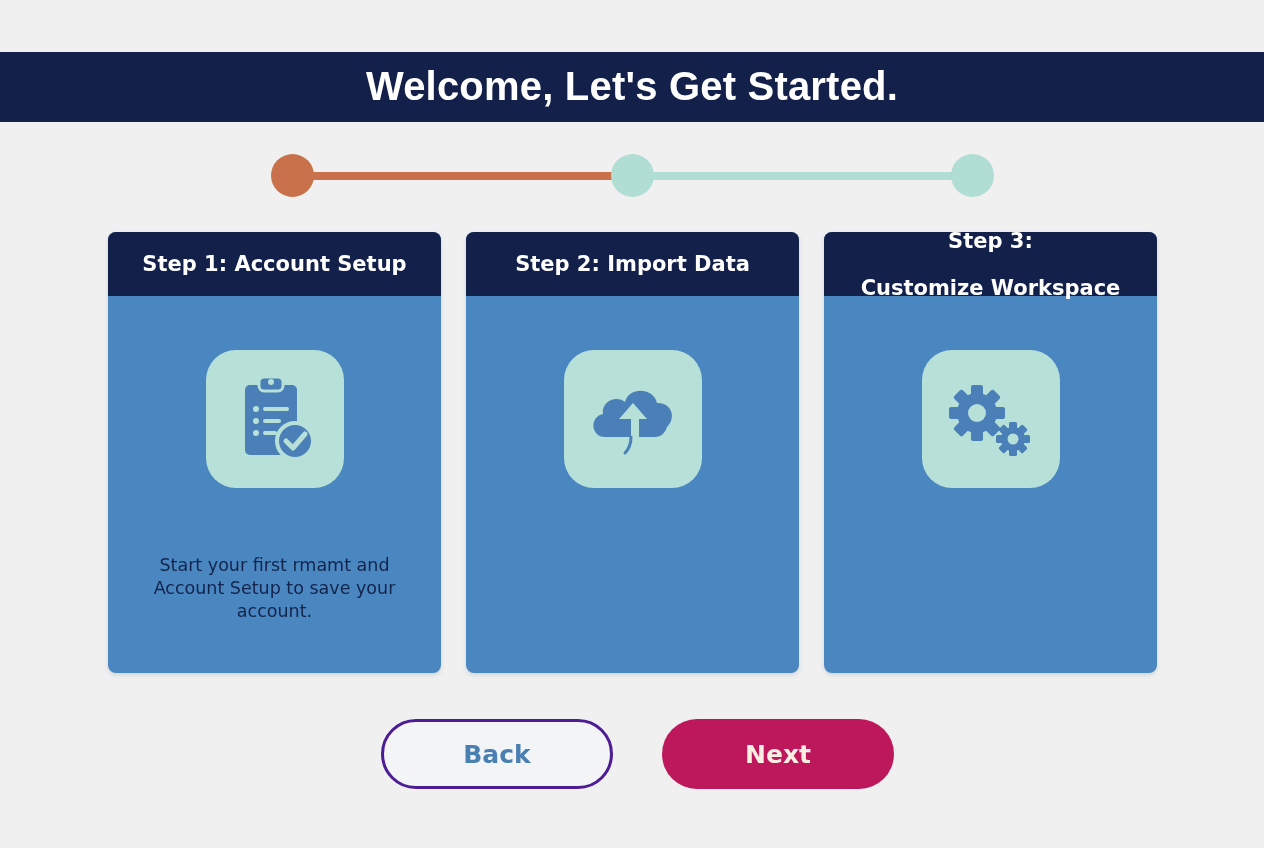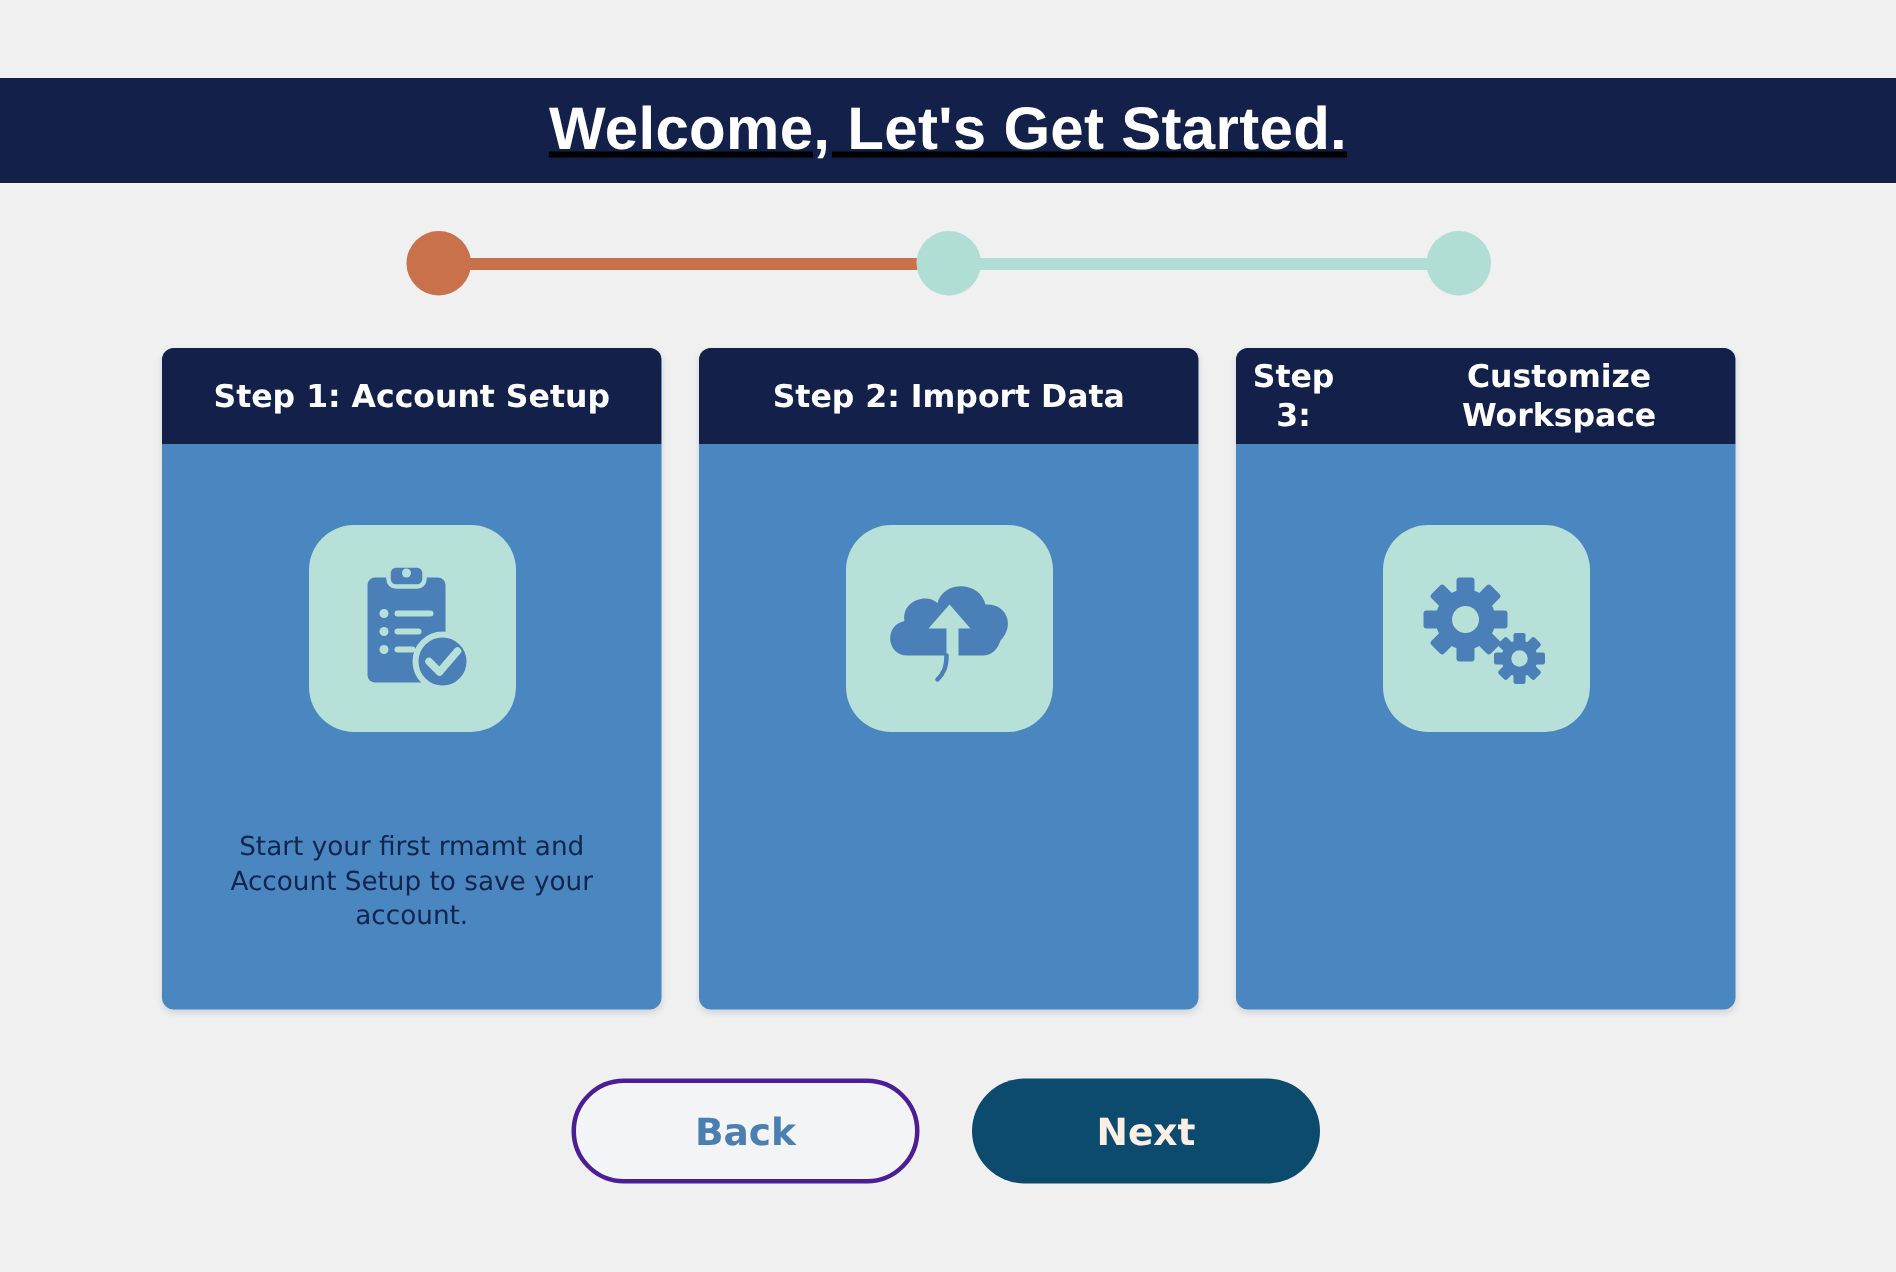--- a/index.html
+++ b/index.html
@@ -2,21 +2,21 @@
 <html><head>
 <meta charset="utf-8">
 <style>
   html, body { margin:0; padding:0; }
   body {
     width:1264px; height:848px; background:#f0f0f0; position:relative; overflow:hidden;
     font-family:"Liberation Sans", "DejaVu Sans", sans-serif;
   }
   .header-band {
     position:absolute; left:0; top:52px; width:1264px; height:70px;
-    background:#12204a; display:flex; align-items:center; justify-content:center;text-decoration:underline;
+    background:#12204a; display:flex; align-items:center; justify-content:center;
   }
   .header-title {
     color:#ffffff; font-weight:700; font-size:40px; letter-spacing:0.2px; margin-top:-2px;
   }
   .progress { position:absolute; left:0; top:0; width:1264px; height:220px; pointer-events:none; }
   .progress .line { position:absolute; height:8px; top:172px; }
   .progress .dot { position:absolute; width:43px; height:43px; border-radius:50%; top:154px; pointer-events:auto; }
   .card {
     position:absolute; top:232px; width:333px; height:441px; border-radius:8px; overflow:hidden;
     background:#4a86bf; box-shadow:0 2px 4px rgba(60,90,120,0.18);
@@ -34,21 +34,21 @@
   .card-desc {
     position:absolute; left:20px; right:20px; top:295px; text-align:center;
     color:#13244d; font-size:17.5px; line-height:23px; font-family:"DejaVu Sans", sans-serif;margin-top:27px;
   }
   .btn {
     position:absolute; top:719px; width:232px; height:70px; border-radius:36px; box-sizing:border-box;
     display:flex; align-items:center; justify-content:center; font-size:25px; font-weight:700;
     font-family:"DejaVu Sans", sans-serif; cursor:pointer;
   }
   .btn-back { left:381px; border:3px solid #4c1d95; color:#4a7fb2; background:#f3f4f5; }
-  .btn-next { left:648px; background:#0c4a6e; color:#fbefe3; border:none; }
+  .btn-next { left:662px; background:#be185d; color:#fbefe3; border:none; }
 </style>
 </head>
 <body>
 
 <div class="header-band">
   <div class="header-title">Welcome, Let's Get Started.</div>
 </div>
 
 <div class="progress">
   <div class="line" style="left:292px; width:342px; background:#c8714a;"></div>
@@ -87,21 +87,21 @@
   <div class="icon-tile">
     <svg width="100" height="100" viewBox="0 0 100 100">
       <path d="M22 68 C8 68 6 48 20 45 C18 32 34 26 42 33 C46 18 70 18 74 34 C88 33 94 48 84 58 C82 64 78 68 72 68 Z" fill="#4a7fb8"></path>
       <path d="M50 34 L64 50 L56 50 L56 68 C56 78 50 84 42 86 C48 80 48 74 48 68 L48 50 L36 50 Z" fill="#b6e0d8"></path>
       <path d="M48 68 C48 76 46 80 42 84" fill="none" stroke="#4a7fb8" stroke-width="3" stroke-linecap="round"></path>
     </svg>
   </div>
 </div>
 
 <div class="card" style="left:824px;">
-  <div class="card-header" style="flex-direction:row;gap:21px;">
+  <div class="card-header" style="flex-direction:column;gap:21px;">
     <span>Step 3:</span>
     <span>Customize Workspace</span>
   </div>
   <div class="icon-tile">
     <svg width="100" height="100" viewBox="0 0 100 100">
       <g transform="translate(36,44)" fill="#4a7fb8">
         <circle r="20"></circle>
         <g>
           <rect x="-6" y="-28" width="12" height="12" rx="2"></rect>
           <rect x="-6" y="16" width="12" height="12" rx="2"></rect>

